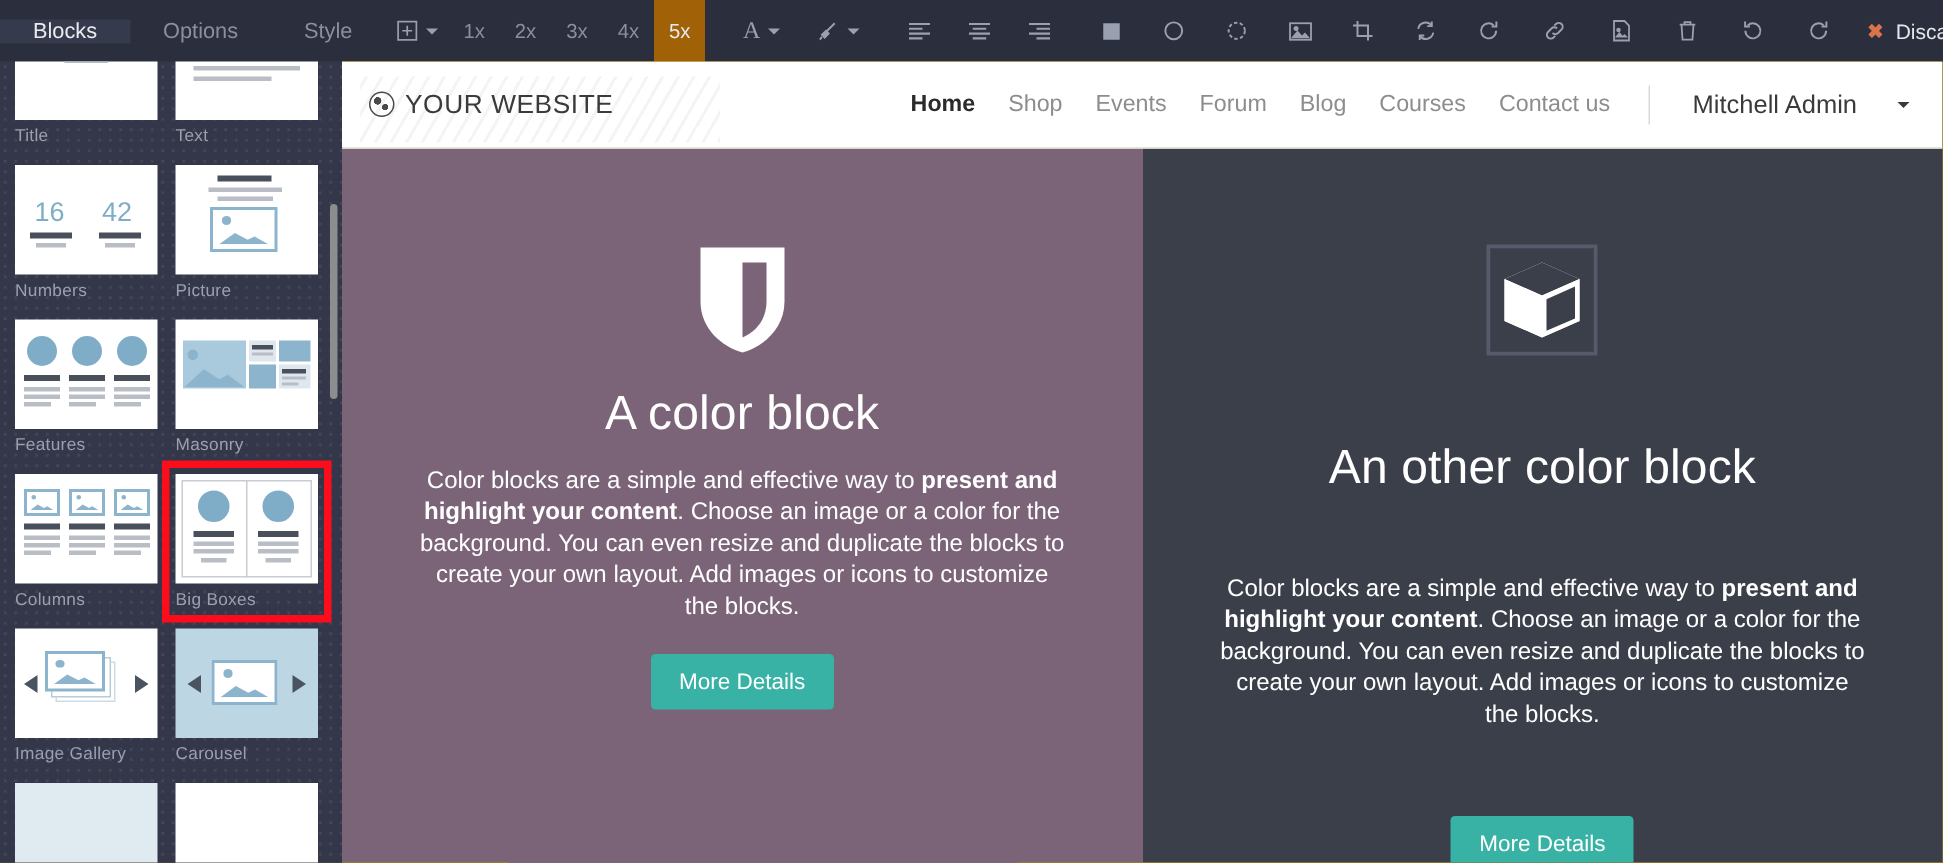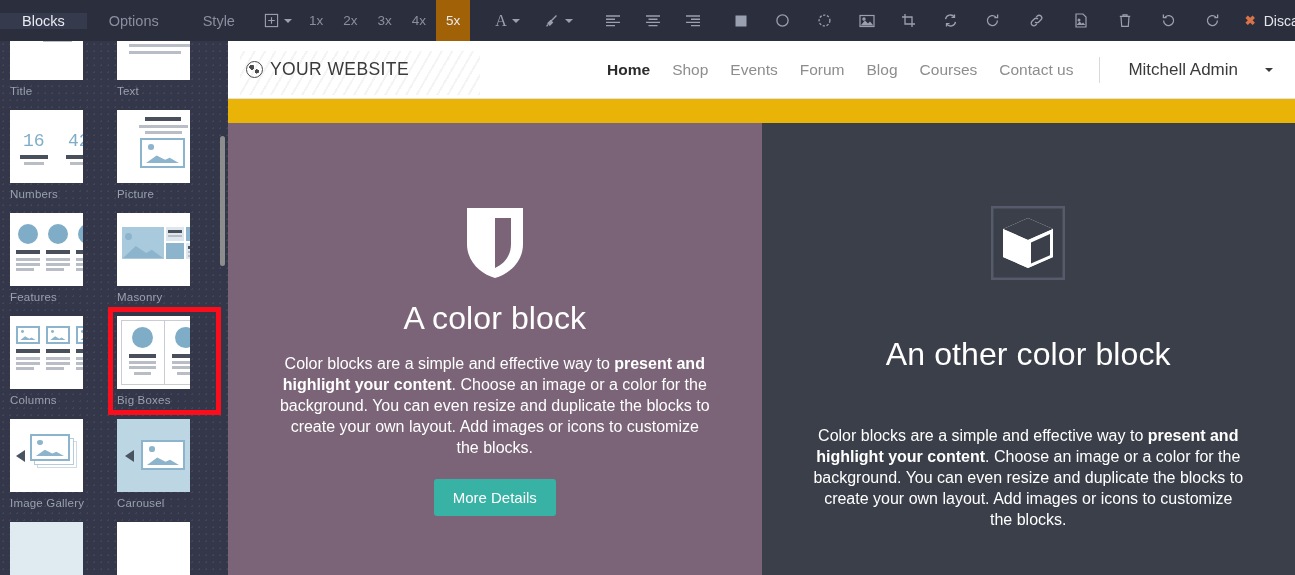--- a/index.html
+++ b/index.html
@@ -75,25 +75,24 @@
     background-size: 7px 7px;
     pointer-events: none;
   }
   #blocks-scroll {
     position: absolute; top: -34px; left: 0;
     width: 228px;
   }
   .blk-row { display: flex; gap: 12px; padding: 0 10px; margin-bottom: 13px; }
   .blk-cell { width: 95px; }
   .blk-thumb {
-    width: 73px; height: 73px;
+    width: 95px; height: 73px;
     background: #ffffff;
     position: relative;
     overflow: hidden;
-    font-family: Liberation Mono, monospace;
   }
   .blk-label {
     margin-top: 5px;
     font-size: 11.5px;
     color: #9aa0ae;
     letter-spacing: .2px;
   }
   .blk-cell.selected {
     outline: 5px solid #fc0d1b;
     outline-offset: 4px;
@@ -174,23 +173,22 @@
   #user-menu {
     display: flex; align-items: center; gap: 22px;
     color: #3a3a3a; font-size: 17px; cursor: pointer;
     margin-left: 6px;
   }
 
   #blocks-area { display: flex; height: 476px; }
   .color-block {
     flex: 1;
     display: flex; flex-direction: column; align-items: center;
-    padding-top: 83px;
+    padding-top: 64px;
     text-align: center;
-    margin-top: 24px;
   }
   #block-left  { background: #7b6478; }
   #block-right { background: #3b3f4a; gap: 36px; }
 
   .cb-icon { height: 74px; margin-bottom: 20px; display:flex; align-items:center; justify-content:center;}
   .cb-title {
     font-size: 32px; color: #ffffff; font-weight: 400;
     margin-bottom: 16px; letter-spacing: .1px;
   }
   .cb-text {

